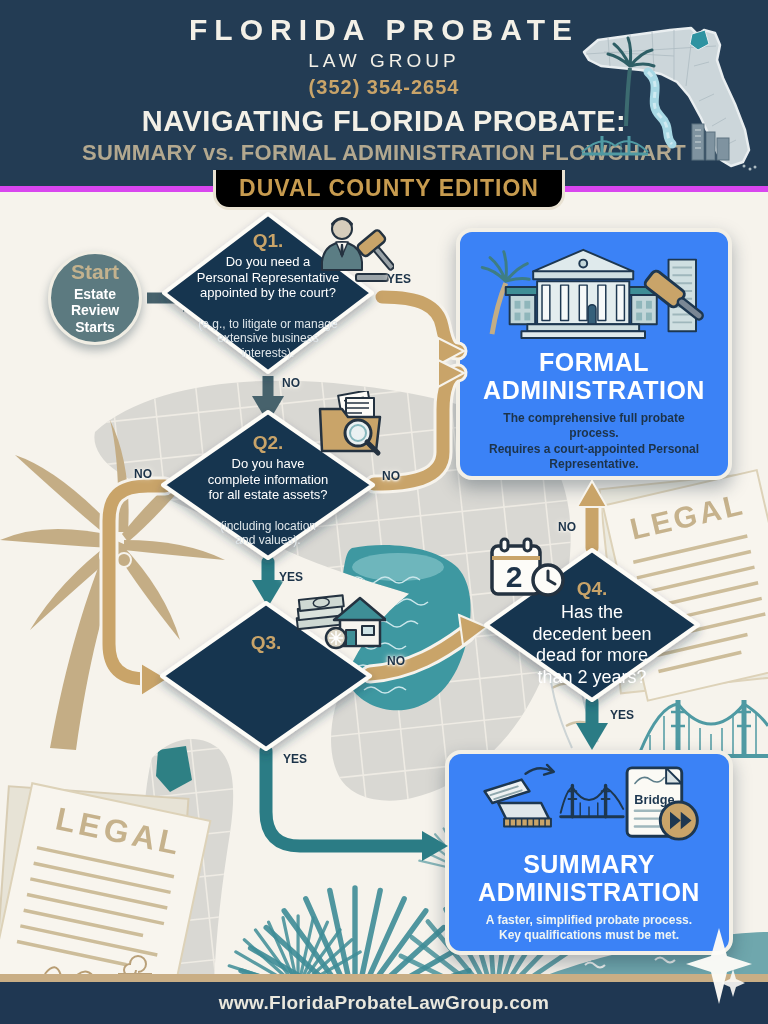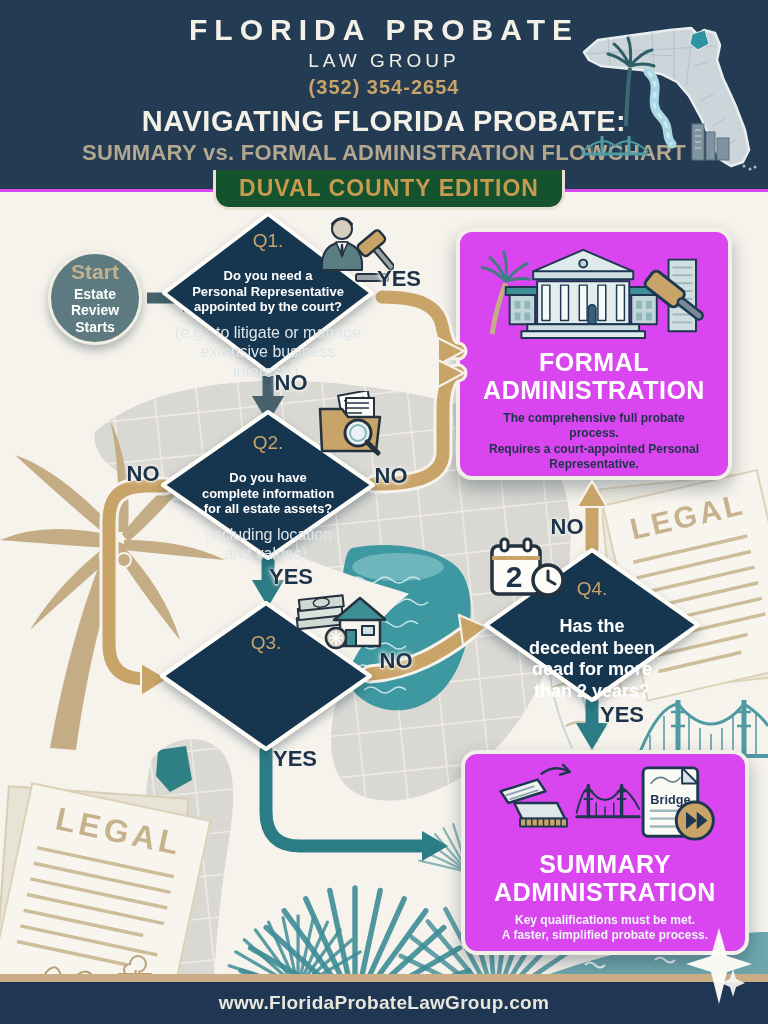--- a/index.html
+++ b/index.html
@@ -7,66 +7,66 @@
   .canvas {
     position: relative; width: 768px; height: 1024px; margin: 0 auto;
     overflow: hidden; background: #f6f3ec;
     font-family: "Liberation Sans", "DejaVu Sans", sans-serif;
   }
   svg.decor { position:absolute; left:0; top:0; z-index:1; }
   svg.flow  { position:absolute; left:0; top:0; z-index:3; }
 
   .header {
     position:absolute; left:0; top:0; width:768px; height:192px;
-    background:#233c54; border-bottom:3px solid #d946ef; z-index:5;
+    background:#233c54; border-bottom:6px solid #d946ef; z-index:5;
     text-align:center; color:#f3f0e7;
   }
   .brand1 { margin-top:13px; font-size:30px; font-weight:600; letter-spacing:7px; }
   .brand2 { margin-top:3px;  font-size:19px; font-weight:500; letter-spacing:4px; }
   .phone  { margin-top:4px;  font-size:20px; font-weight:700; color:#c9a469; letter-spacing:1px; }
   .title1 { margin-top:6px;  font-size:29px; font-weight:800; letter-spacing:.5px; }
   .title2 { margin-top:2px;  font-size:22px; font-weight:800; color:#b3a88f; letter-spacing:.3px; }
   .fl-map { position:absolute; right:2px; top:6px; width:192px; height:172px; }
   .edition-tab {
     position:absolute; left:213px; top:170px; width:352px; height:40px;
-    background:#14532d; border:3px solid #e9e2d2; border-top:none;
+    background:#000000; border:3px solid #e9e2d2; border-top:none;
     border-radius:0 0 16px 16px; z-index:6;
     display:flex; align-items:center; justify-content:center;
     font-size:23px; font-weight:800; color:#c79b4f; letter-spacing:1px;
   }
 
   .start {
     position:absolute; left:48px; top:251px; width:94px; height:94px;
     border-radius:50%; background:#5c7a80; border:3px solid #f0ede3;
     box-shadow:0 5px 10px rgba(35,60,75,.35); z-index:6;
     display:flex; flex-direction:column; align-items:center; justify-content:center; text-align:center;
   }
   .start-label { color:#c3b28e; font-weight:800; font-size:21px; line-height:1; }
   .start-sub   { color:#ffffff; font-weight:600; font-size:14px; line-height:1.15; margin-top:4px; width:70px; }
 
   .qblock { position:absolute; z-index:6; text-align:center; color:#fff; }
-  .qid    { color:#c9a469; font-weight:400; font-size:19px; }
-  .qmain  { font-weight:700; font-size:13px; line-height:1.2; margin-top:16px; white-space:pre-line;text-align:center; }
-  .qnote  { font-size:16px; line-height:1.22; margin-top:8px; color:#dfe6ea; white-space:pre-line; }
+  .qid    { color:#c9a469; font-weight:700; font-size:19px; }
+  .qmain  { font-weight:400; font-size:13px; line-height:1.2; margin-top:2px; white-space:pre-line;text-align:center; }
+  .qnote  { font-size:12px; line-height:1.22; margin-top:16px; color:#dfe6ea; white-space:pre-line; }
 
   .elabel {
     position:absolute; z-index:7; transform:translate(-50%,-50%);
-    font-size:22px; font-weight:800; color:#1c3349;
+    font-size:12px; font-weight:800; color:#1c3349;
     text-shadow:0 0 3px #f6f3ec, 0 0 6px #f6f3ec, 0 1px 2px #f6f3ec;
     text-align:center;
   }
   .icon { position:absolute; z-index:6; }
 
   .outcome {
-    position:absolute; z-index:2; background:#d946ef;
+    position:absolute; z-index:2; background:#3b82f6;
     border:4px solid #f2efe6; border-radius:16px;
     box-shadow:0 8px 18px rgba(30,50,65,.35); text-align:center;
   }
   .formal  { left:456px; top:228px; width:276px; height:252px; }
-  .summary { left:445px; top:750px; width:288px; height:205px;margin-left:16px; }
+  .summary { left:445px; top:750px; width:288px; height:205px; }
   .o-illu  { margin-top:8px; }
   .o-title { color:#fff; font-size:25px; font-weight:800; letter-spacing:.5px; line-height:1.12; margin-top:2px; }
   .o-desc  { font-size:12px; font-weight:600; line-height:1.28; margin-top:7px; padding:0 24px; }
   .formal  .o-desc { color:#1d3349; }
   .summary .o-desc { color:#eef4f3; }
 
   .footer-line { position:absolute; left:0; top:974px; width:768px; height:8px; background:#c9ae85; z-index:4; }
   .footer {
     position:absolute; left:0; top:982px; width:768px; height:42px; background:#1f3752;
     color:#e9e7dd; display:flex; align-items:center; justify-content:center;
@@ -484,22 +484,22 @@
           <text x="180" y="43" text-anchor="middle" font-size="13" font-weight="bold" fill="#1d3750" stroke="none">Bridge</text>
           <path d="M 160 50 H 200 M 160 58 H 200 M 160 66 H 188" stroke="#9fb7bc" stroke-width="2.5"></path>
           <circle cx="205" cy="60" r="19" fill="#c9a469" stroke-width="3"></circle>
           <path d="M 196 51 L 207 60 L 196 69 Z" fill="#1d3750" stroke="none"></path>
           <path d="M 207 51 L 218 60 L 207 69 Z" fill="#1d3750" stroke="none"></path>
         </g>
       </svg>
     </div>
     <div class="o-title">SUMMARY ADMINISTRATION</div>
     <div class="o-desc">
+      <div>A faster, simplified probate process.</div>
       <div>Key qualifications must be met.</div>
-      <div>A faster, simplified probate process.</div>
     </div>
   </div>
 
   <div class="footer-line"></div>
   <div class="footer">
     <span>www.FloridaProbateLawGroup.com</span>
   </div>
 
   <div class="sparkle" style="left:684px; top:926px;">
     <svg width="70" height="80" viewBox="0 0 70 80">

